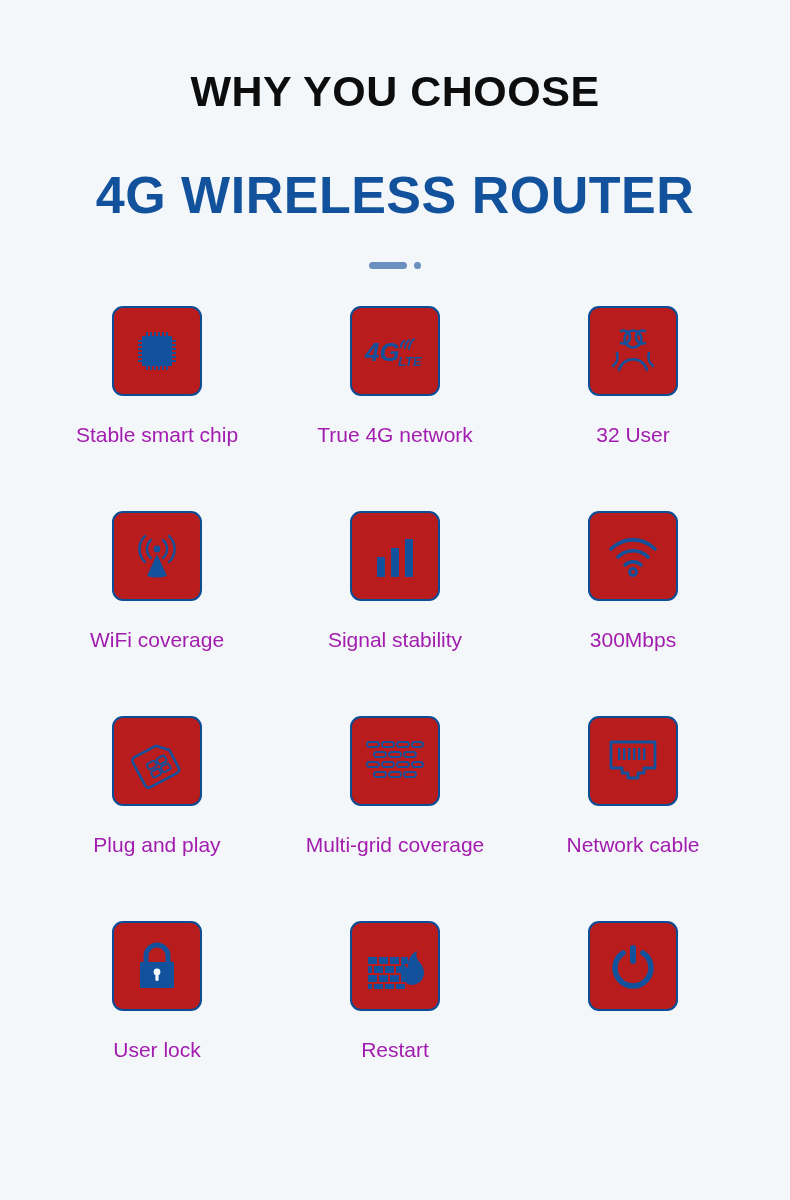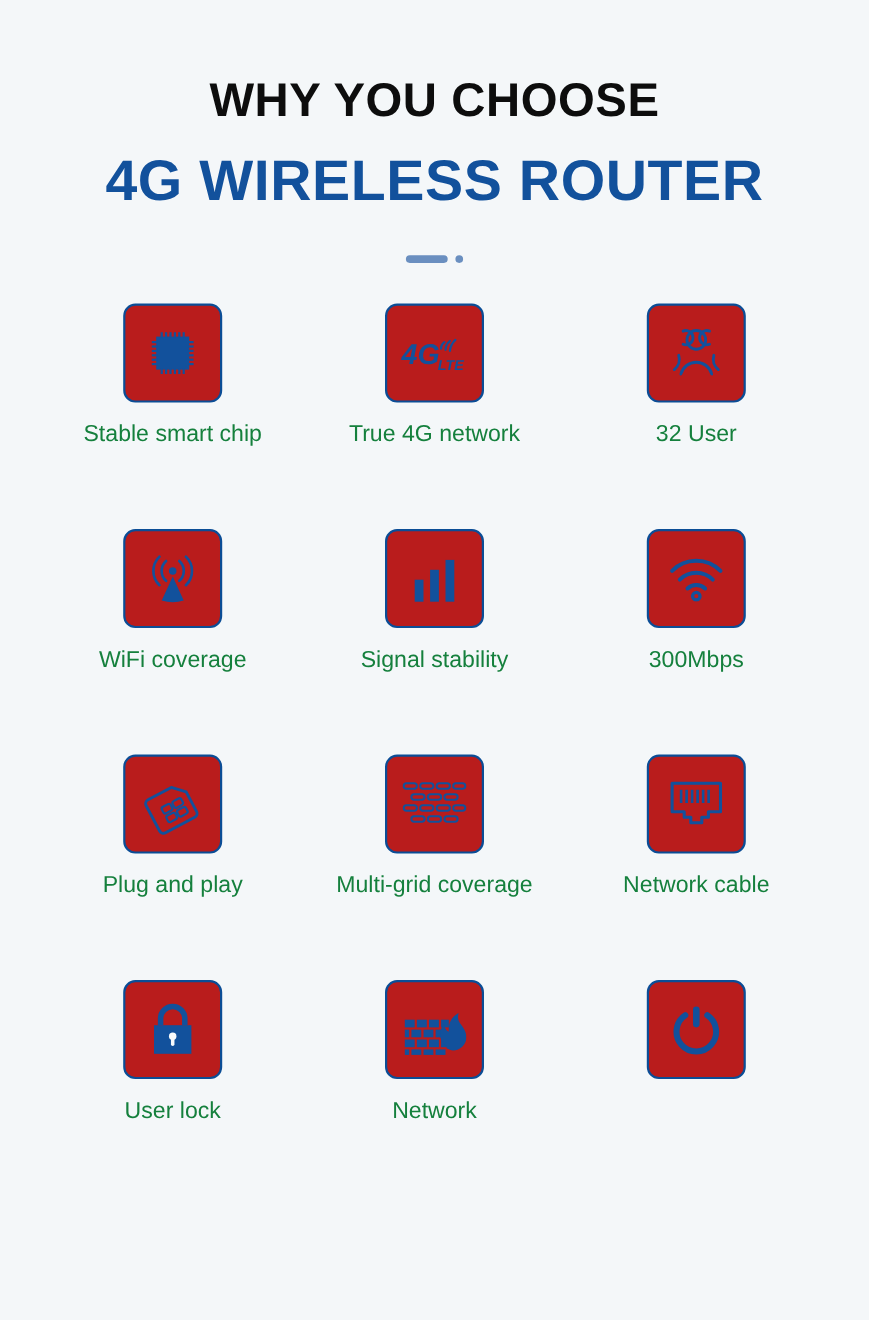--- a/index.html
+++ b/index.html
@@ -41,21 +41,21 @@
     line-height: 1.05;
   }
 
   .title-sub {
     font-family: "Liberation Sans", sans-serif;
     font-size: 52px;
     font-weight: bold;
     letter-spacing: 0.5px;
     color: #12519c;
     line-height: 1.05;
-    margin-top: 24px;
+    margin-top: 54px;
   }
 
   
   .divider {
     display: flex;
     align-items: center;
     justify-content: center;
     gap: 7px;
     margin-top: 37px;
     height: 12px;
@@ -98,24 +98,24 @@
     background: #b91c1c;
     display: flex;
     align-items: center;
     justify-content: center;
     flex: none;
   }
 
   .icon-box svg { display: block; }
 
   .cell-label {
-    margin-top: 16px;
+    margin-top: 26px;
     font-family: "Liberation Sans", sans-serif;
     font-size: 21px;
-    color: #15803d;
+    color: #a21caf;
     white-space: nowrap;
     text-align: center;
     line-height: 1.2;
   }
 </style>
 </head>
 <body>
 
 <div class="page">
 
@@ -336,21 +336,21 @@
 
             <rect x="2" y="43" width="4" height="5"></rect>
             <rect x="8" y="43" width="9" height="5"></rect>
             <rect x="19" y="43" width="9" height="5"></rect>
             <rect x="30" y="43" width="9" height="5"></rect>
           </g>
           <path d="M40 40 c-8 -5 -7 -15 -2 -20 c0 4 2 6 4 7 c-1 -8 3 -14 9 -17
                    c-2 6 1 9 4 13 c2 3 3 6 3 9 c0 7 -6 12 -12 12 c-2 0 -4 -1 -6 -2 z" fill="#12519c"></path>
         </svg>
       </div>
-      <div class="cell-label">Network</div>
+      <div class="cell-label">Restart</div>
     </div>
 
     <div class="cell">
       <div class="icon-box">
         <svg width="50" height="50" viewBox="0 0 50 50">
           <path d="M15 12 A18 18 0 1 0 35 12" fill="none" stroke="#12519c" stroke-width="5.5" stroke-linecap="round"></path>
           <rect x="22" y="4" width="6" height="19" rx="3" fill="#12519c"></rect>
         </svg>
       </div>
     </div>

